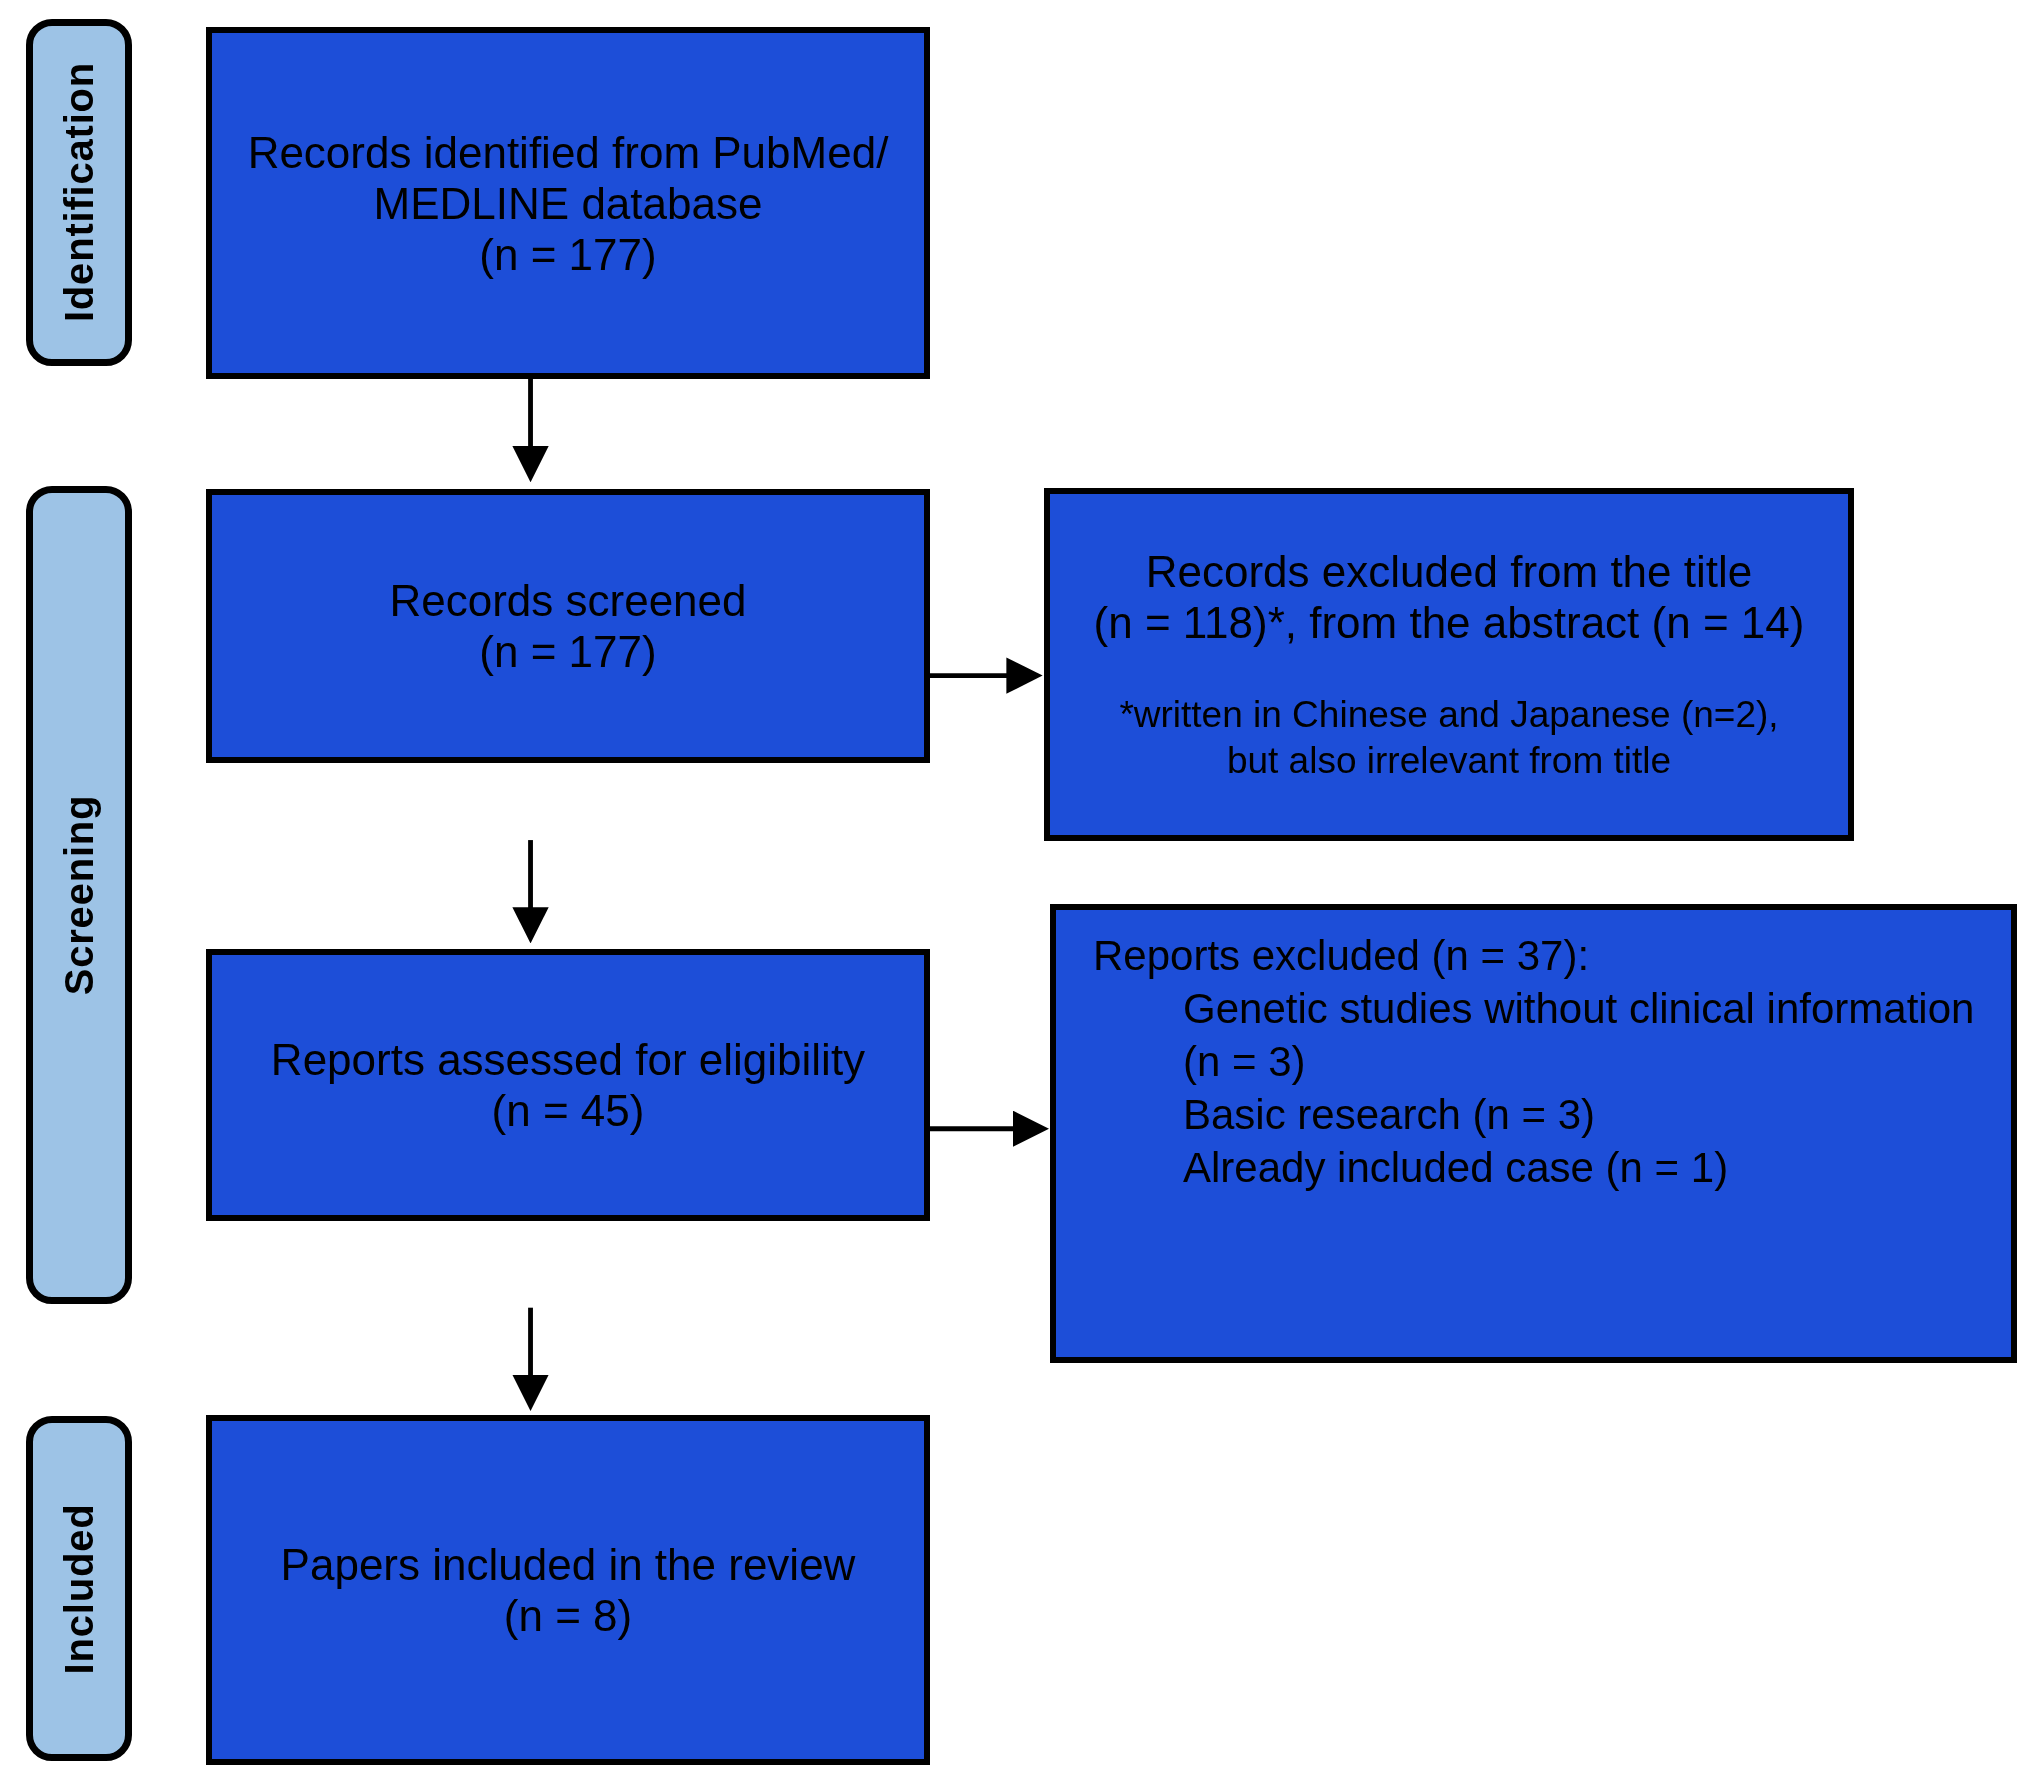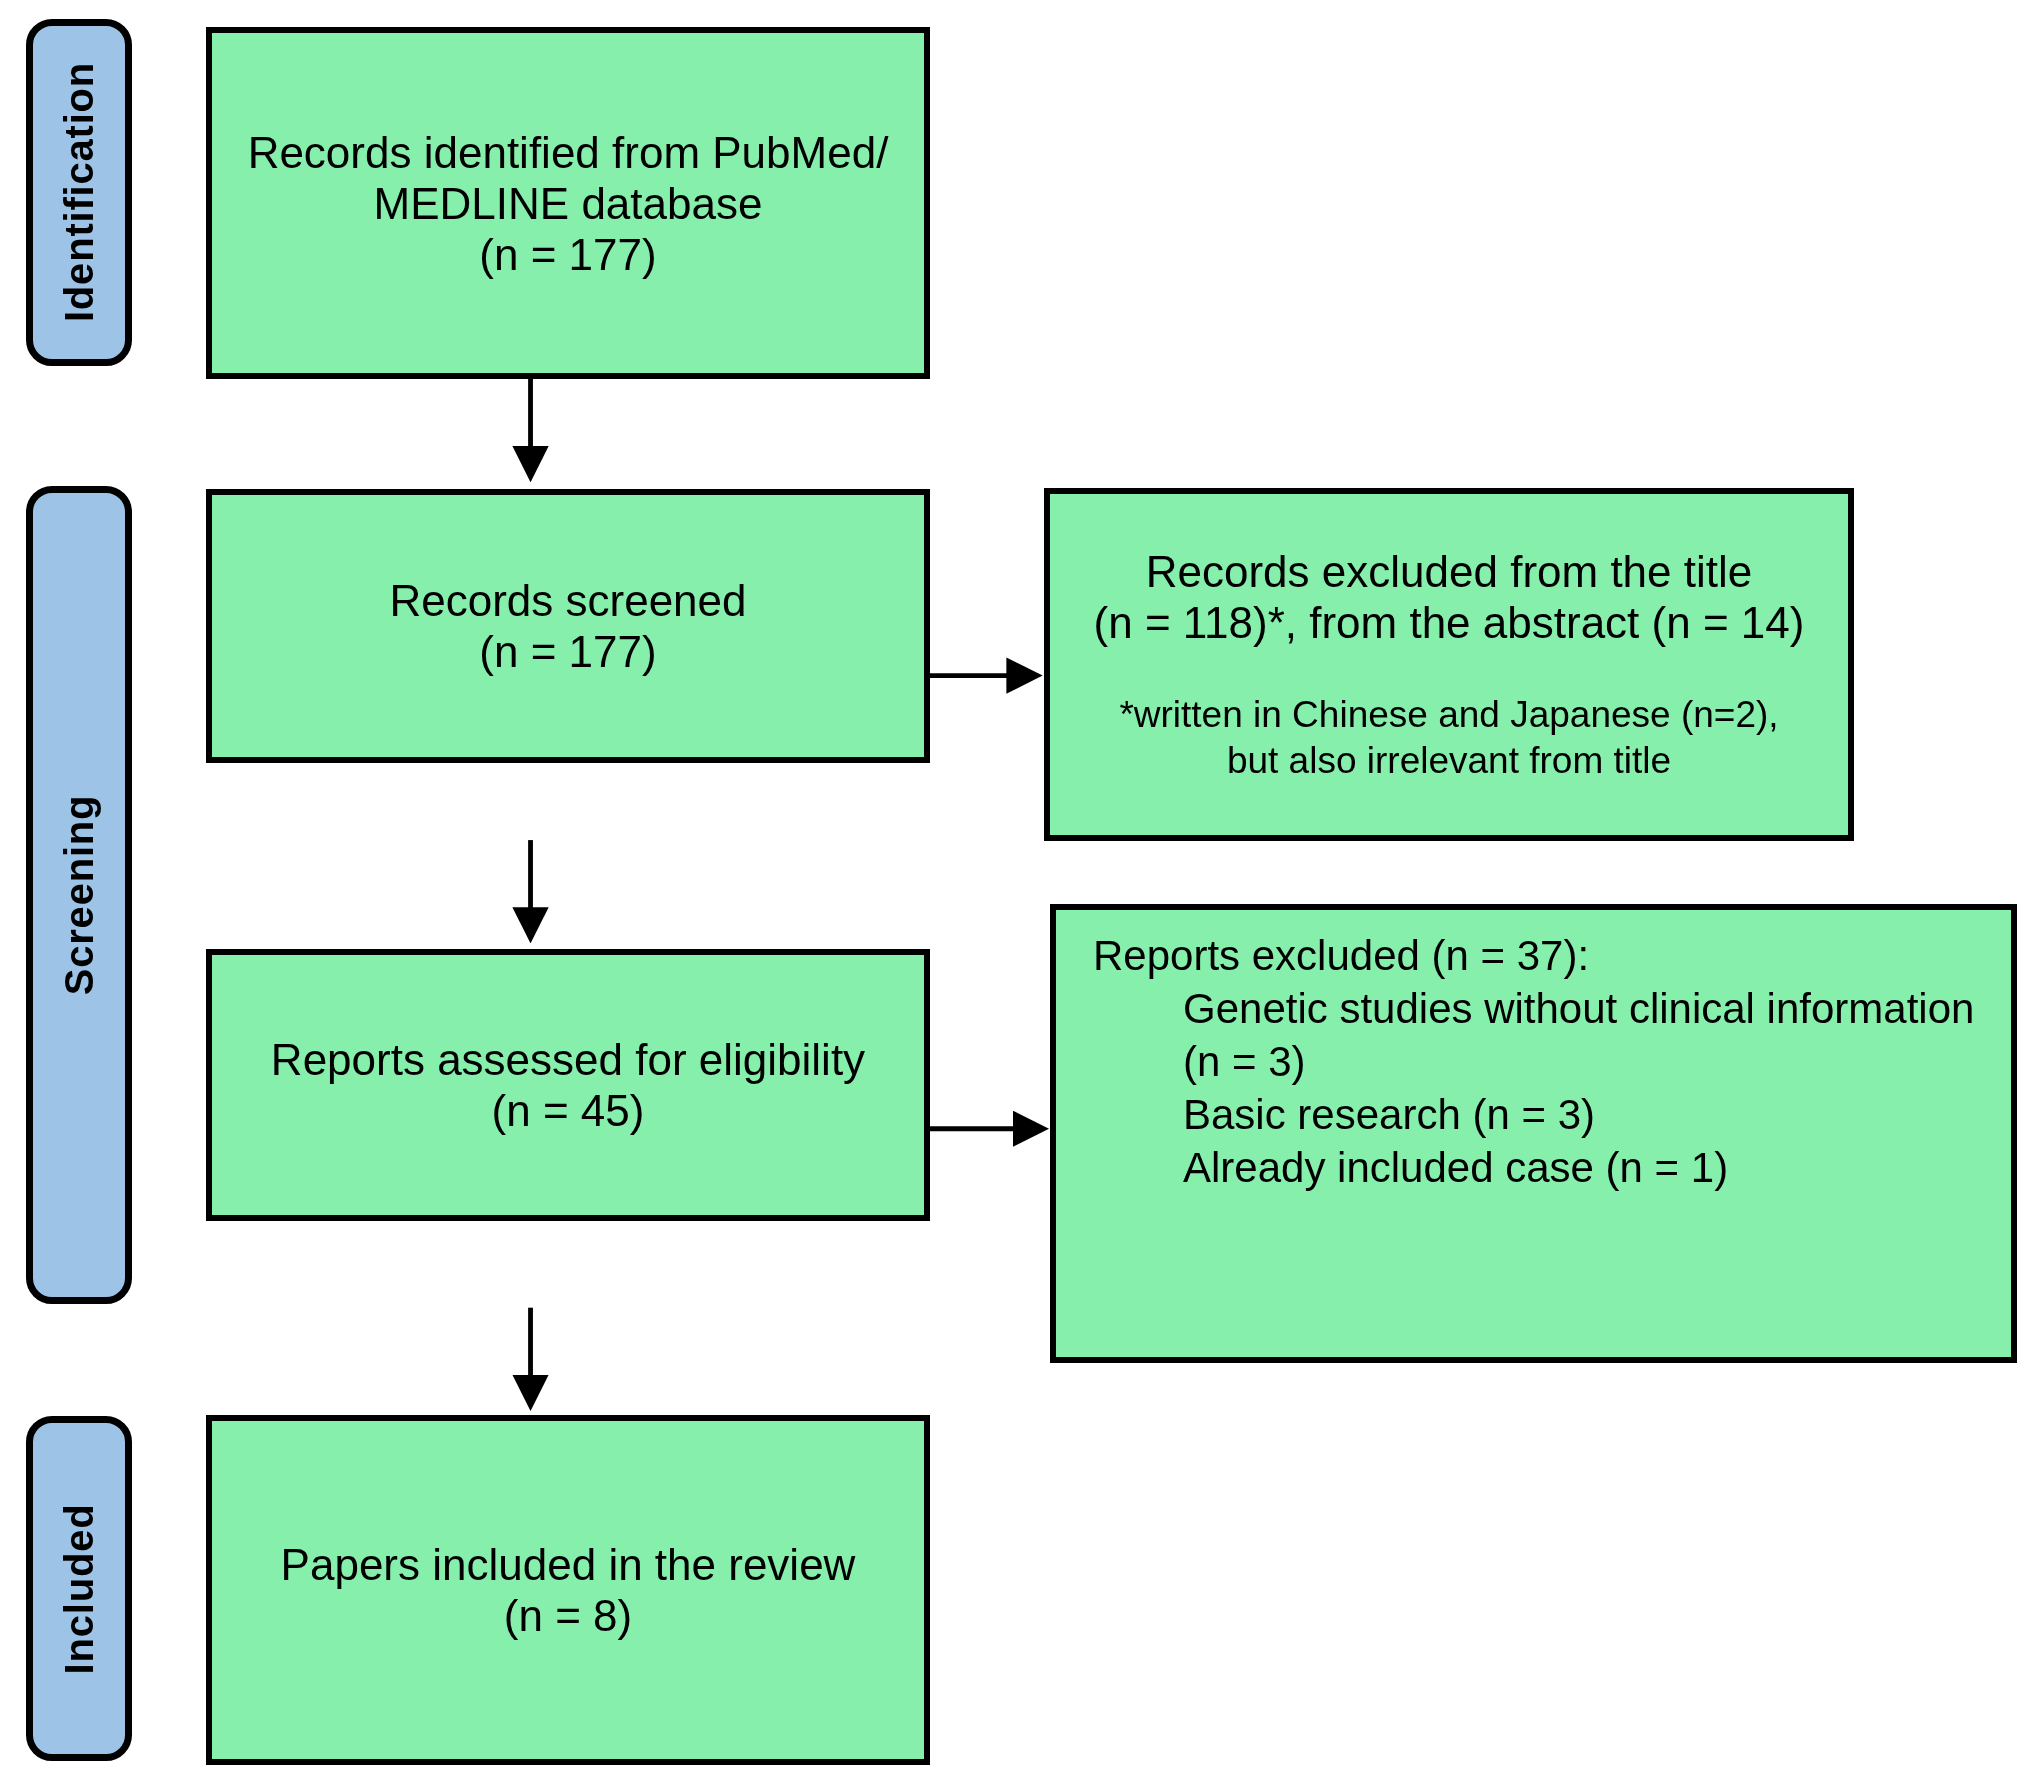--- a/index.html
+++ b/index.html
@@ -34,21 +34,21 @@
     transform: translate(-50%, -50%) rotate(-90deg);
     white-space: nowrap;
     font-size: 40px;
     font-weight: bold;
     letter-spacing: 0.8px;
   }
 
   
   .box {
     position: absolute;
-    background: #86efac;
+    background: #1d4ed8;
     border: 6.4px solid #000000;
     box-sizing: border-box;
   }
   .main-box {
     left: 206px;
     width: 724px;
     display: flex;
     align-items: center;
     justify-content: center;
   }

